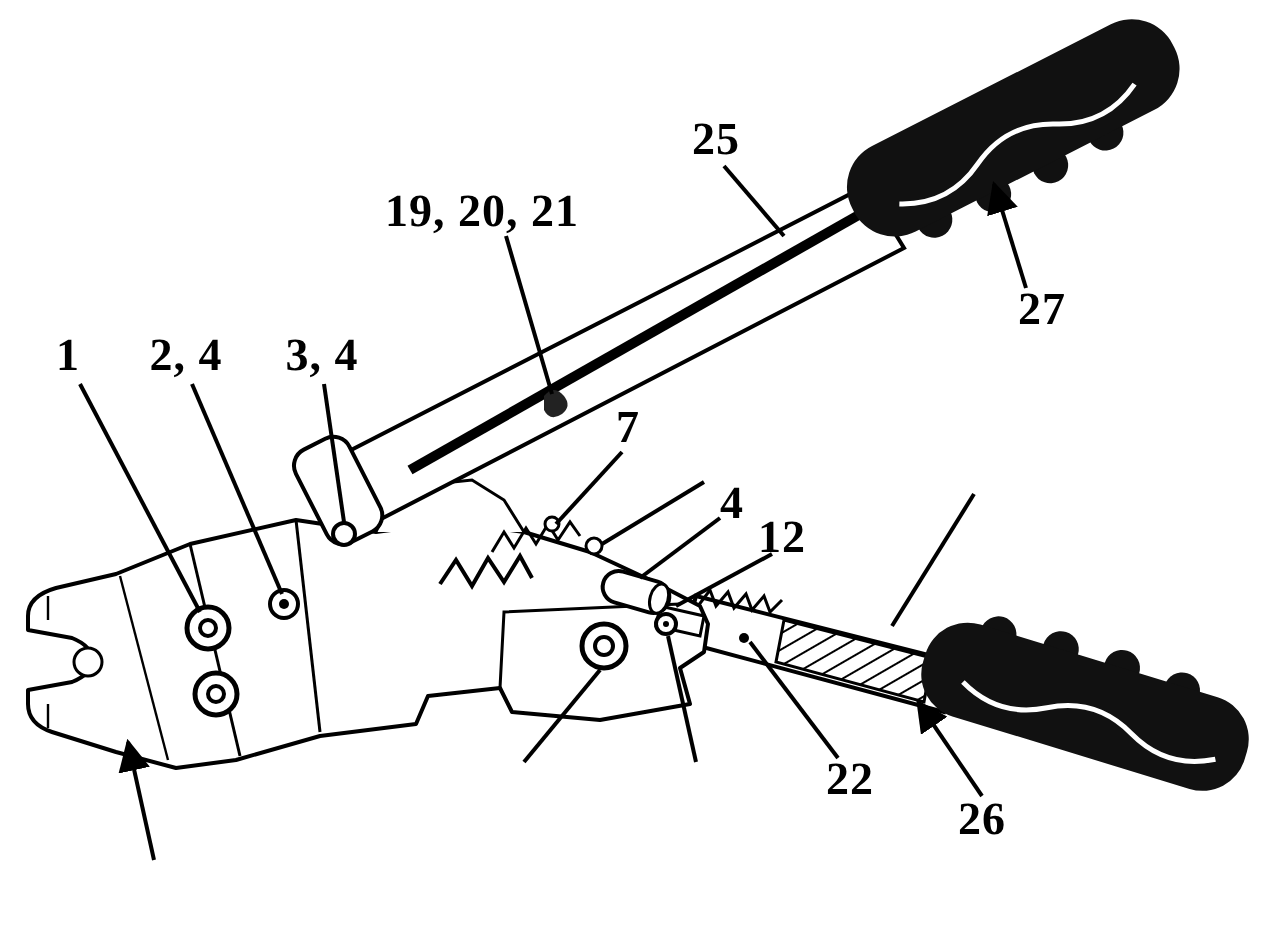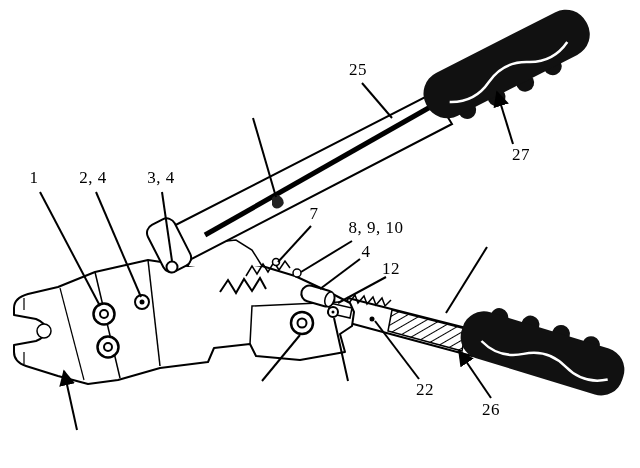--- a/index.html
+++ b/index.html
@@ -3,21 +3,21 @@
 <meta charset="utf-8">
 <style>
   html,body{margin:0;padding:0;background:#fff;}
   .stage{
     position:relative;width:640px;height:468px;background:#fff;
     overflow:hidden;font-family:"Liberation Serif",serif;
   }
   .stage svg{position:absolute;left:0;top:0;}
   .callout{
     position:absolute;transform:translate(-50%,-50%);
-    font-weight:400;font-size:17px;color:#000;white-space:nowrap;
+    font-weight:700;font-size:23px;color:#000;white-space:nowrap;
     letter-spacing:.5px;user-select:none;
   }
 </style>
 </head>
 <body>
 
 <div class="stage">
 
   <svg width="640" height="468" viewBox="0 0 640 468">
     <defs>
@@ -123,21 +123,21 @@
       <line x1="348" y1="381" x2="334" y2="318"></line>
       <line x1="419" y1="379" x2="375" y2="321"></line>
       <line x1="491" y1="398" x2="459" y2="351" marker-end="url(#arrow)"></line>
       <line x1="77" y1="430" x2="64" y2="371" marker-end="url(#arrow)"></line>
     </g>
   </svg>
 
   <span class="callout" style="left:34px;top:178px">1</span>
   <span class="callout" style="left:93px;top:178px">2, 4</span>
   <span class="callout" style="left:161px;top:178px">3, 4</span>
+  <span class="callout" style="left:241px;top:106px">19, 20, 21</span>
   <span class="callout" style="left:358px;top:70px">25</span>
   <span class="callout" style="left:521px;top:155px">27</span>
   <span class="callout" style="left:314px;top:214px">7</span>
-  <span class="callout" style="left:376px;top:228px">8, 9, 10</span>
   <span class="callout" style="left:366px;top:252px">4</span>
   <span class="callout" style="left:391px;top:269px">12</span>
   <span class="callout" style="left:425px;top:390px">22</span>
   <span class="callout" style="left:491px;top:410px">26</span>
 </div>
 
 </body></html>

